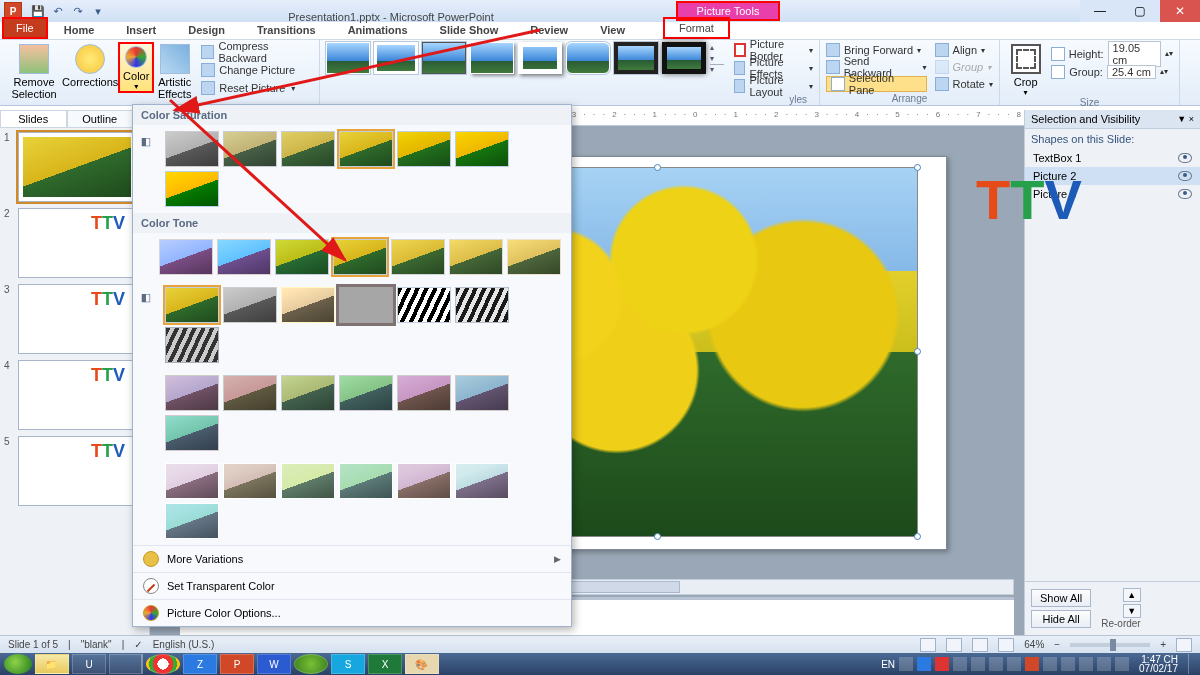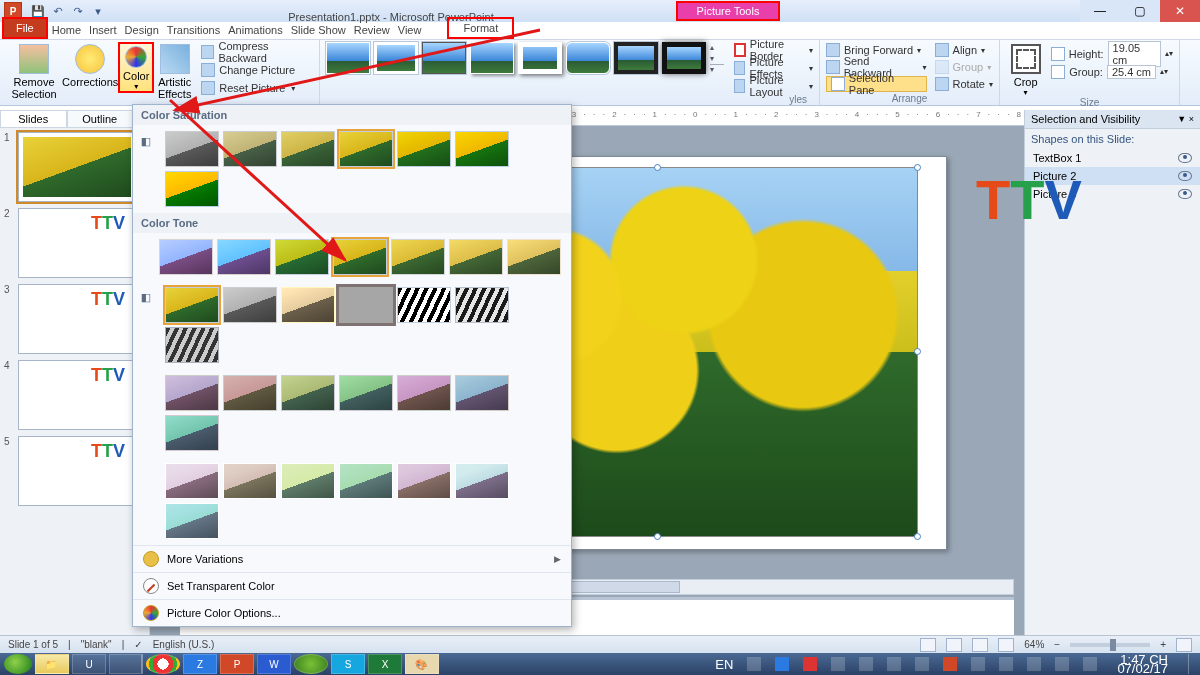--- a/index.html
+++ b/index.html
@@ -13,21 +13,21 @@
     .titlebar .title { flex:1; text-align:center; color:#444;margin-top:12px; }
     .titlebar .ctx-tab-area { width:104px; text-align:center; background:#e83faa; color:#fff; font-size:11px; padding:2px 4px; margin-right:300px; border:2px solid red;}
     .titlebar .winbtns { display:flex; }
     .titlebar .winbtns div { width:40px; height:22px; display:flex; align-items:center; justify-content:center; font-size:12px; }
     .titlebar .winclose { background:#d9534f; color:#fff;}
     .titlebar .winmin, .titlebar .winmax { background:#d9e6f7; }
 
     
     .ribbon-tabs { height:18px; background:#fff; display:flex; align-items:flex-end; font-size:11px; border-bottom:1px solid #cfd8e6; padding-left:2px;}
     .ribbon-tabs .file { background:#c43b1d; color:#fff; padding:3px 12px; border:2px solid red;}
-    .ribbon-tabs .tab { padding:3px 4px; color:#444; cursor:default;}
+    .ribbon-tabs .tab { padding:3px 16px; color:#444; cursor:default;font-weight:bold;}
     .ribbon-tabs .ctx-tab { padding:3px 14px; color:#444; border:2px solid red; margin-left:4px;}
 
     
     .ribbon { height:66px; background:linear-gradient(#f7fbff,#e3edf9); border-bottom:1px solid #b7c6dc; display:flex; font-size:11px; }
     .rgroup { border-right:1px solid #cdd9ea; padding:2px 6px 0 6px; display:flex; flex-direction:column; justify-content:space-between; }
     .rgroup .groupname { font-size:10px; text-align:center; color:#6a7a90; padding-bottom:1px;}
     .bigbtn { display:flex; flex-direction:column; align-items:center; width:60px; padding-top:2px;}
     .bigbtn .icon { width:30px; height:30px; background:#cde2f7; border:1px solid #9fbde0; }
     .bigbtn .lbl { font-size:11px; text-align:center; line-height:12px; margin-top:2px;}
     .smallitem { display:flex; align-items:center; gap:4px; font-size:11px; color:#333; height:16px;}
@@ -127,21 +127,21 @@
     .statusbar { position:absolute; left:0; right:0; bottom:22px; height:18px; background:linear-gradient(#e9eff7,#d6e2f0); border-top:1px solid #b8c4d4; font-size:10px; color:#444; display:flex; align-items:center; padding:0 8px; gap:10px;}
     .statusbar .spacer{flex:1;}
     .statusbar .viewbtn{width:16px;height:14px;border:1px solid #9fb3cc;background:#f1f5fb;}
     .statusbar .zoomtrack{width:80px;height:4px;background:#c3cedd;position:relative;}
     .statusbar .zoomtrack::after{content:"";position:absolute;left:50%;top:-4px;width:6px;height:12px;background:#7a8aa0;}
 
     
     .taskbar { position:absolute; left:0; right:0; bottom:0; height:22px; background:linear-gradient(#4a6a94,#2b4166); display:flex; align-items:center; padding:0 4px; gap:3px;}
     .taskbar .tb { width:34px; height:20px; border:1px solid rgba(255,255,255,.2); background:rgba(255,255,255,.08); display:flex; align-items:center; justify-content:center; font-size:10px; color:#fff;}
     .taskbar .start { width:28px; height:20px; border-radius:50%; background:radial-gradient(circle at 40% 40%, #8fd24a, #1b7a1b);}
-    .taskbar .tray { margin-left:auto; display:flex; align-items:center; gap:14px; color:#fff; font-size:13px;}
+    .taskbar .tray { margin-left:auto; display:flex; align-items:center; gap:4px; color:#fff; font-size:10px;}
     .taskbar .tray .ic { width:14px; height:14px; background:rgba(255,255,255,.2);}
     .taskbar .clock { text-align:right; line-height:9px; padding:0 6px;}
   </style>
 </head>
 <body>
 
 <div class="titlebar">
   <div class="ppt-icon">P</div>
   <div class="qat">
     <div>💾</div>
@@ -265,21 +265,21 @@
             <div class="ic" style="background:#fff;"></div>
             <span>Selection Pane</span>
           </div>
       </div>
       <div class="arrange-col">
         <div class="smallitem">
             <div class="ic"></div>
             <span>Align</span>
             <span style="font-size:8px;">▾</span>
           </div>
-        <div class="smallitem" style="color:#aaa;">
+        <div class="smallitem" style="color:#aaa;font-style:italic;">
             <div class="ic" style="opacity:.4;"></div>
             <span>Group</span>
             <span style="font-size:8px;">▾</span>
           </div>
         <div class="smallitem">
             <div class="ic"></div>
             <span>Rotate</span>
             <span style="font-size:8px;">▾</span>
           </div>
       </div>
@@ -414,20 +414,33 @@
         <span class="eye"></span>
       </div>
     <div class="item sel">
         <span>Picture 2</span>
         <span class="eye"></span>
       </div>
     <div class="item">
         <span>Picture 3</span>
         <span class="eye"></span>
       </div>
+    <div class="btns">
+      <div style="display:flex;flex-direction:column;gap:3px;">
+        <button>Show All</button>
+        <button>Hide All</button>
+      </div>
+      <div style="display:flex;flex-direction:column;align-items:center;">
+        <div class="reord">
+            <div>▲</div>
+            <div>▼</div>
+          </div>
+        <span class="reord-lbl">Re-order</span>
+      </div>
+    </div>
   </div>
 </div>
 
 <div class="color-pop">
   <div class="sec-title">Color Saturation</div>
   <div style="display:flex;align-items:flex-start;">
     <div class="dlgic" style="margin:8px 0 0 4px;color:#5a6b82;">◧</div>
     <div class="swatch-row" style="flex:1;">
       <div class="swatch gray"></div>
       <div class="swatch" style="filter:saturate(.4);"></div>

